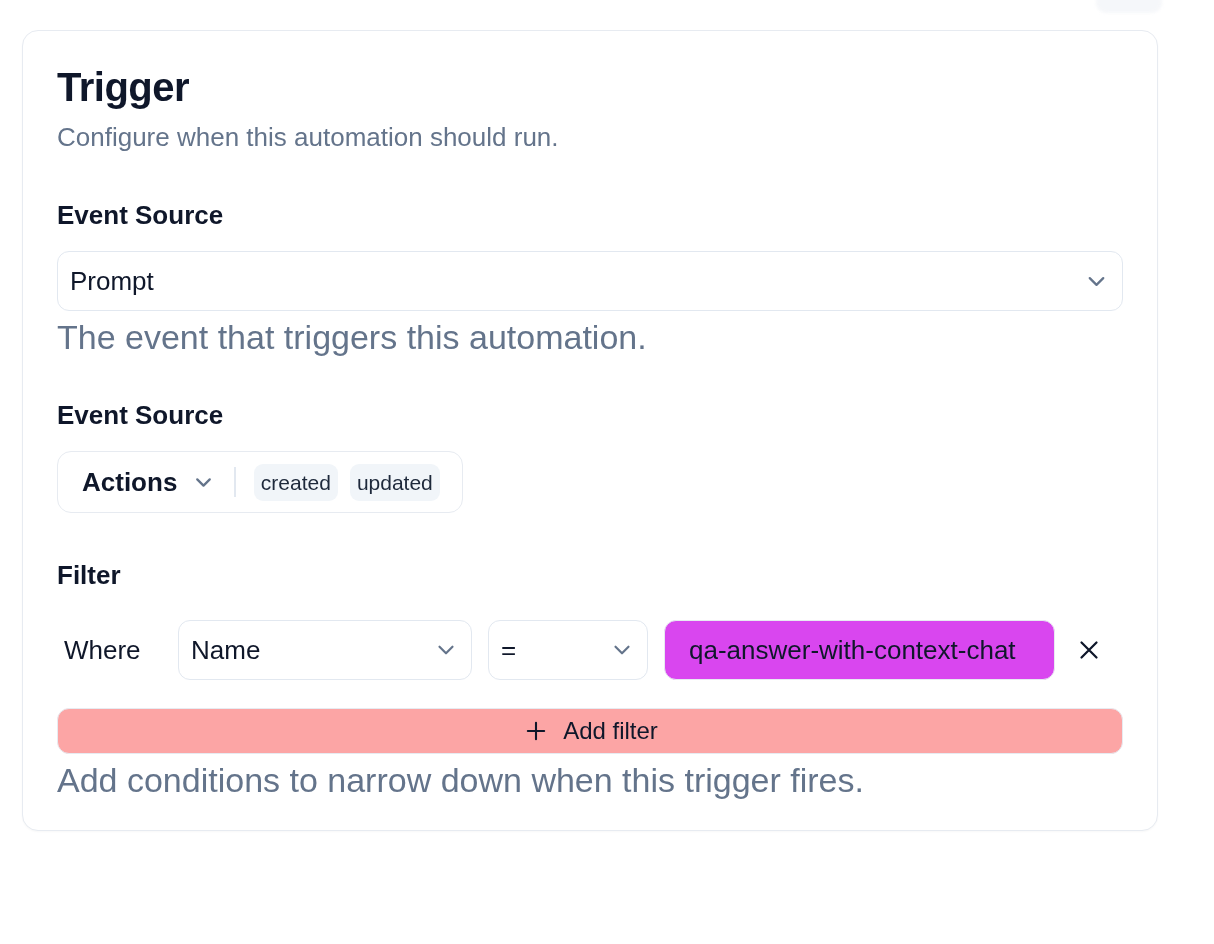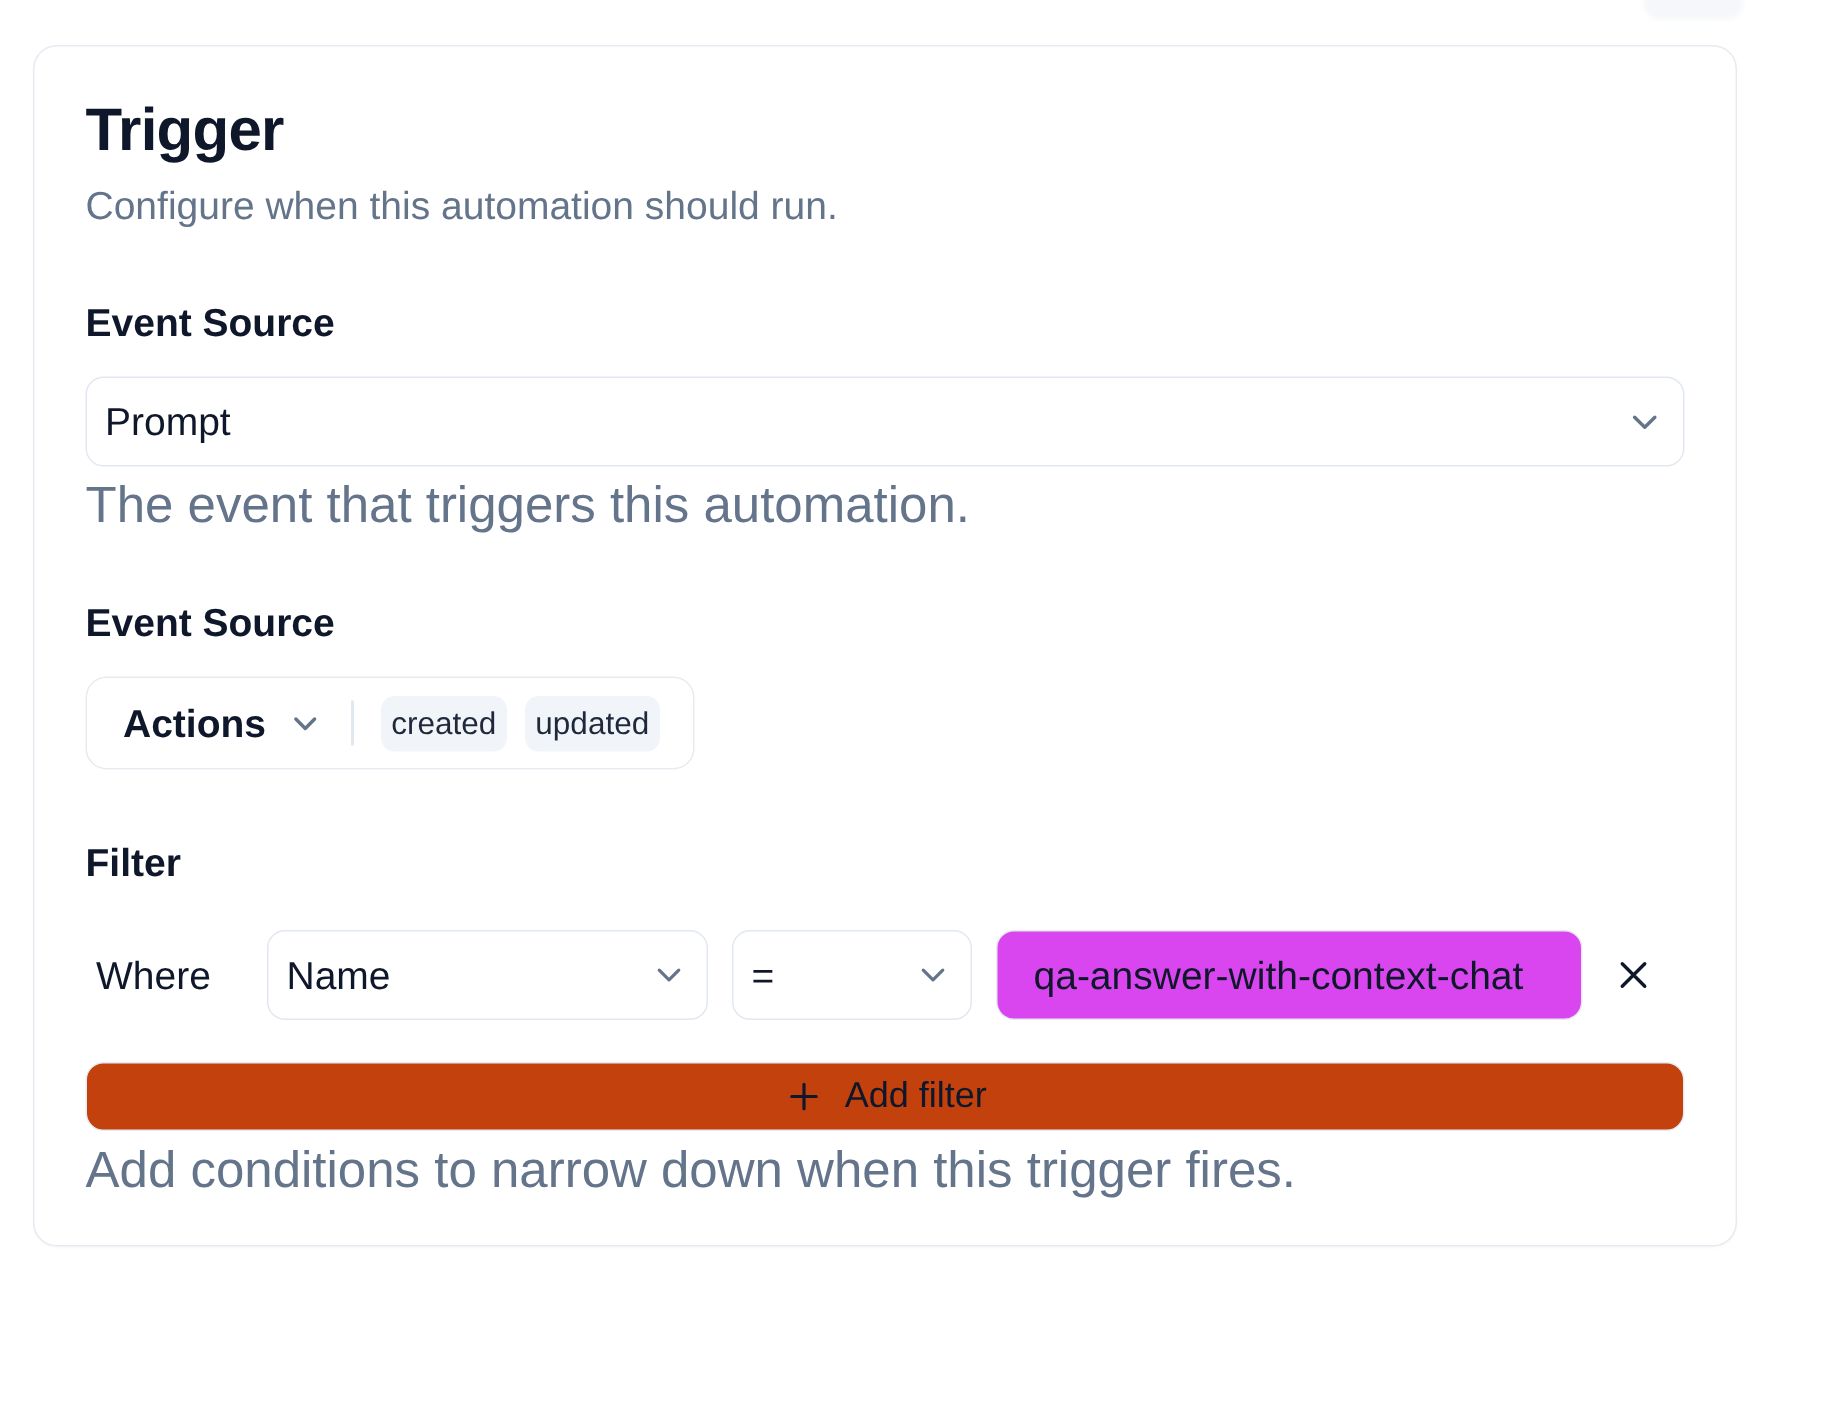--- a/index.html
+++ b/index.html
@@ -43,21 +43,21 @@
   .where { flex:none; width:105px; padding-left:7px; font-size:26px; color:#0f172a; }
   .field-select { flex:none; width:294px; margin-top:0;justify-content:space-between; }
   .op-select { flex:none; width:160px; margin-top:0; }
   .value-input { flex:1; min-width:0; height:60px; border:1.5px solid #e7ebf1;
     border-radius:12px; padding:0 24px; font-size:26px; color:#0f172a;
     font-family:inherit; background:#d946ef; outline:none; }
   .remove-btn { flex:none; margin-right:16px; width:36px; height:36px;
     display:grid; place-items:center; background:none; border:none; cursor:pointer; }
 
   .add-filter { margin-top:28px; width:100%; height:46px;
-    border:1.5px solid #e7ebf1; border-radius:12px; background:#c2410c;
+    border:1.5px solid #e7ebf1; border-radius:12px; background:#fca5a5;
     display:flex; align-items:center; justify-content:center; gap:13px;
     font-size:24px; font-weight:500; color:#0f172a; cursor:pointer; font-family:inherit; }
 </style>
 </head>
 <body>
 
 <div class="stage">
   <div class="top-fragment"></div>
 
   <div class="card">

